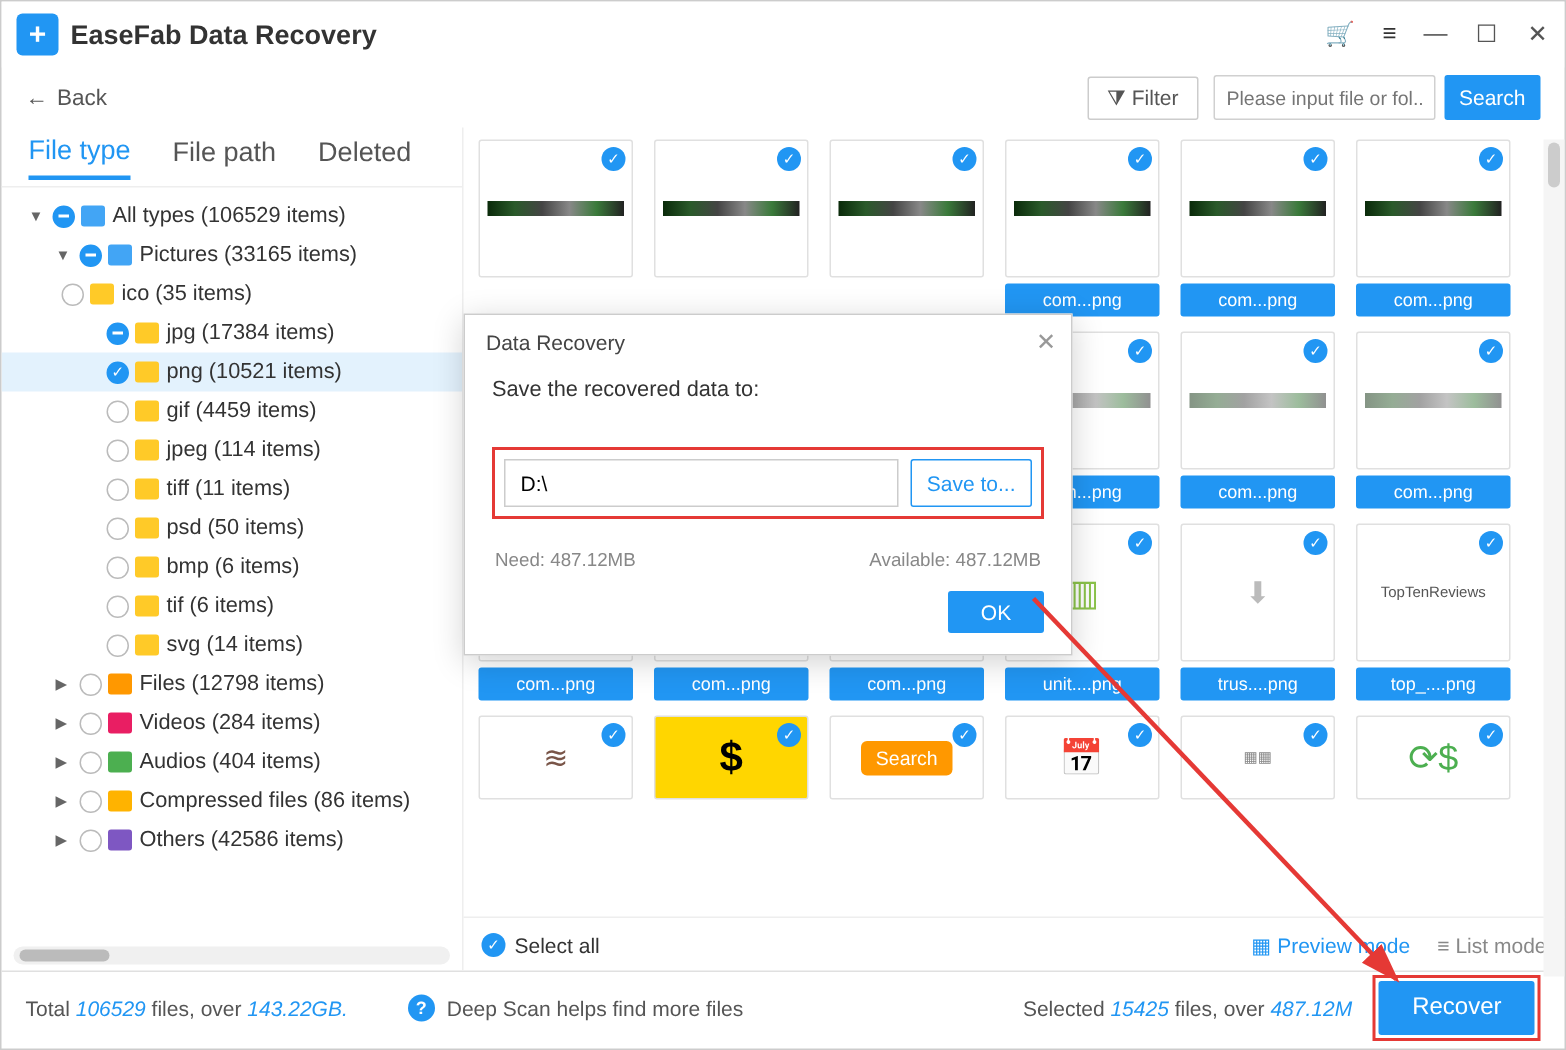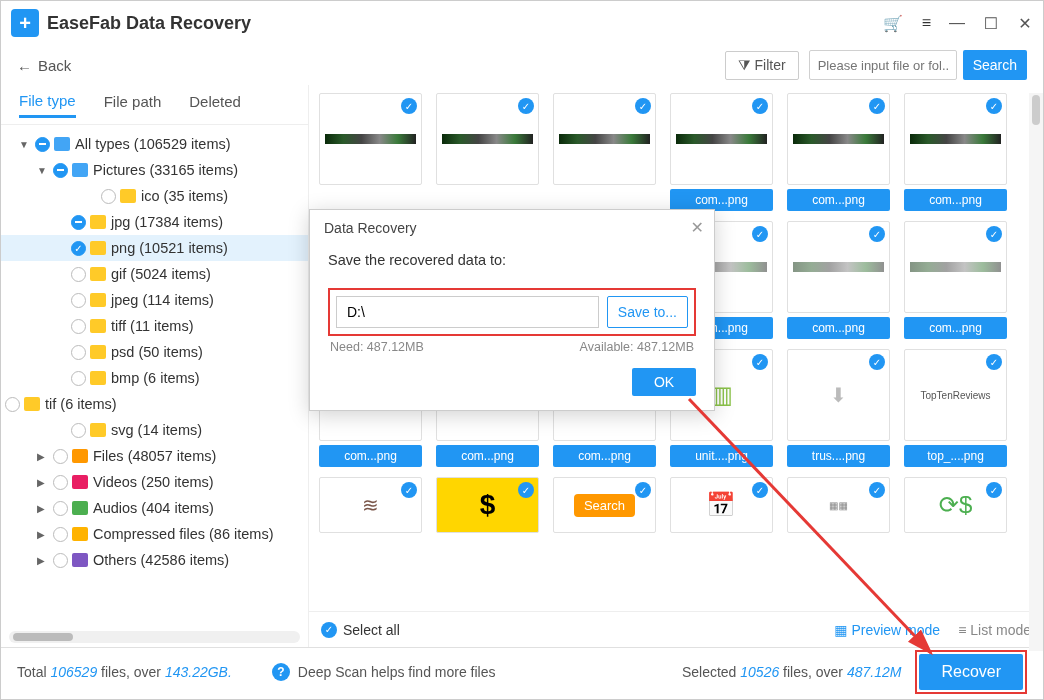--- a/index.html
+++ b/index.html
@@ -19,21 +19,21 @@
 .back-group { display: flex; align-items: center; gap: 6px; color: #555; font-size: 15px; cursor: pointer; }
 .spacer { flex: 1; }
 .filter-btn { display: flex; align-items: center; gap: 4px; border: 1px solid #ccc; border-radius: 2px; padding: 5px 12px; color: #555; font-size: 14px; cursor: pointer; margin-right: 10px; }
 .search-input { width: 148px; height: 30px; border: 1px solid #d0d0d0; border-radius: 2px; padding: 0 8px; font-size: 13px; color: #999; }
 .search-btn { height: 30px; background: #2196f3; color: #fff; border: none; padding: 0 10px; font-size: 14px; border-radius: 2px; margin-left: 6px; cursor: pointer; }
 
 
 .main { display: flex; height: 562px; }
 .left { width: 308px; border-right: 1px solid #eee; display: flex; flex-direction: column; }
 .tabs { display: flex; padding-left: 18px; gap: 28px; height: 40px; align-items: center; border-bottom: 1px solid #eee; }
-.tab { font-size: 15px; color: #555; cursor: pointer; padding-bottom: 6px; }
+.tab { font-size: 18px; color: #555; cursor: pointer; padding-bottom: 6px; }
 .tab.active { color: #2196f3; border-bottom: 3px solid #2196f3; }
 .tree { flex: 1; overflow: hidden; padding: 6px 0; font-size: 14.5px; color: #333; }
 .tnode { display: flex; align-items: center; height: 26px; cursor: pointer; white-space: nowrap; }
 .tnode.selected { background: #e3f2fd; }
 .expander { width: 12px; color: #666; font-size: 10px; }
 .chk { width: 15px; height: 15px; border-radius: 50%; border: 1.5px solid #bbb; margin: 0 4px; flex-shrink: 0; }
 .chk.full { background: #2196f3; border-color: #2196f3; display: flex; align-items: center; justify-content: center; }
 .chk.full::after { content: "✓"; color: #fff; font-size: 10px; }
 .chk.partial { background: #2196f3; border-color: #2196f3; display: flex; align-items: center; justify-content: center; }
 .chk.partial::after { content: ""; width: 7px; height: 2px; background: #fff; }
@@ -73,25 +73,25 @@
 .q-icon { width: 18px; height: 18px; border-radius: 50%; background: #2196f3; color: #fff; display: flex; align-items: center; justify-content: center; font-size: 12px; font-weight: bold; }
 .deep-btn { background: #2196f3; color: #fff; border: none; height: 32px; padding: 0 14px; font-size: 15px; border-radius: 2px; cursor: pointer; margin-left: 8px; }
 .recover-btn { background: #2196f3; color: #fff; border: none; height: 36px; padding: 0 22px; font-size: 16px; border-radius: 2px; cursor: pointer; }
 .recover-wrap { border: 2px solid #e53935; padding: 2px; margin-left: 14px; }
 
 
 .modal { position: absolute; left: 308px; top: 208px; width: 406px; background: #fff; border: 1px solid #ccc; box-shadow: 0 4px 20px rgba(0,0,0,0.18); }
 .modal-title { font-size: 14px; color: #444; padding: 10px 14px; }
 .modal-close { position: absolute; top: 8px; right: 10px; color: #999; font-size: 16px; cursor: pointer; }
 .modal-body { padding: 6px 18px 14px 18px; }
-.modal-prompt { font-size: 14.5px; color: #333; margin-bottom: 20px; }
+.modal-prompt { font-size: 14.5px; color: #333; margin-bottom: 30px; }
 .path-row { display: flex; gap: 8px; border: 2px solid #e53935; padding: 6px; }
 .path-input { flex: 1; height: 32px; border: 1px solid #ccc; padding: 0 10px; font-size: 14px; }
 .saveto-btn { height: 32px; border: 1px solid #2196f3; color: #2196f3; background: #fff; padding: 0 10px; font-size: 14px; border-radius: 2px; cursor: pointer; text-align: center; }
-.size-row { display: flex; justify-content: space-between; font-size: 12.5px; color: #888; margin-top: 4px; padding: 0 2px; gap: 47px; }
+.size-row { display: flex; justify-content: space-between; font-size: 12.5px; color: #888; margin-top: 20px; padding: 0 2px; gap: 47px; }
 .ok-row { display: flex; justify-content: flex-end; margin-top: 14px; }
 .ok-btn { background: #2196f3; color: #fff; border: none; height: 28px; width: 64px; font-size: 14px; border-radius: 2px; cursor: pointer; }
 
 
 .arrow { position: absolute; pointer-events: none; }
 
 .vscroll { width: 14px; background: #f5f5f5; position: absolute; right: 0; top: 92px; bottom: 48px; }
 .vscroll-thumb { width: 8px; margin: 2px auto; background: #ccc; border-radius: 4px; height: 30px; }
 </style>
 </head>
@@ -137,39 +137,39 @@
           <span class="chk partial"></span>
           <span class="ficon blue"></span>
           <span>All types (106529 items)</span>
         </div>
       <div class="tnode" style="padding-left:36px">
           <span class="expander">▼</span>
           <span class="chk partial"></span>
           <span class="ficon blue"></span>
           <span>Pictures (33165 items)</span>
         </div>
-      <div class="tnode" style="padding-left:96px">
+      <div class="tnode" style="padding-left:36px">
           <span class="chk"></span>
           <span class="ficon yellow"></span>
           <span>ico (35 items)</span>
         </div>
       <div class="tnode" style="padding-left:66px">
           <span class="chk partial"></span>
           <span class="ficon yellow"></span>
           <span>jpg (17384 items)</span>
         </div>
       <div class="tnode selected" style="padding-left:66px">
           <span class="chk full"></span>
           <span class="ficon yellow"></span>
           <span>png (10521 items)</span>
         </div>
       <div class="tnode" style="padding-left:66px">
           <span class="chk"></span>
           <span class="ficon yellow"></span>
-          <span>gif (5024 items)</span>
+          <span>gif (4459 items)</span>
         </div>
       <div class="tnode" style="padding-left:66px">
           <span class="chk"></span>
           <span class="ficon yellow"></span>
           <span>jpeg (114 items)</span>
         </div>
       <div class="tnode" style="padding-left:66px">
           <span class="chk"></span>
           <span class="ficon yellow"></span>
           <span>tiff (11 items)</span>
@@ -177,41 +177,41 @@
       <div class="tnode" style="padding-left:66px">
           <span class="chk"></span>
           <span class="ficon yellow"></span>
           <span>psd (50 items)</span>
         </div>
       <div class="tnode" style="padding-left:66px">
           <span class="chk"></span>
           <span class="ficon yellow"></span>
           <span>bmp (6 items)</span>
         </div>
-      <div class="tnode" style="">
+      <div class="tnode" style="padding-left:66px">
           <span class="chk"></span>
           <span class="ficon yellow"></span>
           <span>tif (6 items)</span>
         </div>
       <div class="tnode" style="padding-left:66px">
           <span class="chk"></span>
           <span class="ficon yellow"></span>
           <span>svg (14 items)</span>
         </div>
       <div class="tnode" style="padding-left:36px">
           <span class="expander">▶</span>
           <span class="chk"></span>
           <span class="ficon orange"></span>
-          <span>Files (48057 items)</span>
+          <span>Files (12798 items)</span>
         </div>
       <div class="tnode" style="padding-left:36px">
           <span class="expander">▶</span>
           <span class="chk"></span>
           <span class="ficon pink"></span>
-          <span>Videos (250 items)</span>
+          <span>Videos (284 items)</span>
         </div>
       <div class="tnode" style="padding-left:36px">
           <span class="expander">▶</span>
           <span class="chk"></span>
           <span class="ficon green"></span>
           <span>Audios (404 items)</span>
         </div>
       <div class="tnode" style="padding-left:36px">
           <span class="expander">▶</span>
           <span class="chk"></span>
@@ -419,21 +419,21 @@
 <div class="statusbar">
   <span>
     <span>Total </span><span class="link">106529</span><span> files, over </span><span class="link">143.22GB.</span>
   </span>
   <div class="deep-group">
     <span class="q-icon">?</span>
     <span>Deep Scan helps find more files</span>
   </div>
   <div class="spacer"></div>
   <span>
-    <span>Selected </span><span class="link">10526</span><span> files, over </span><span class="link">487.12M</span>
+    <span>Selected </span><span class="link">15425</span><span> files, over </span><span class="link">487.12M</span>
   </span>
   <div class="recover-wrap">
     <button class="recover-btn">Recover</button>
   </div>
 </div>
 
 <div class="modal">
   <div class="modal-title">Data Recovery</div>
   <div class="modal-close">✕</div>
   <div class="modal-body">

